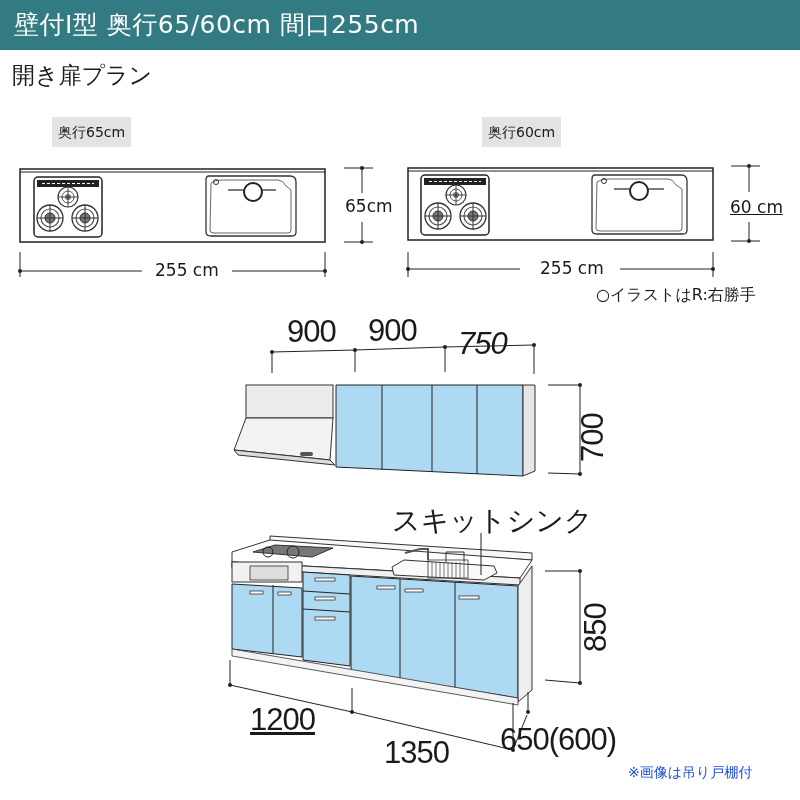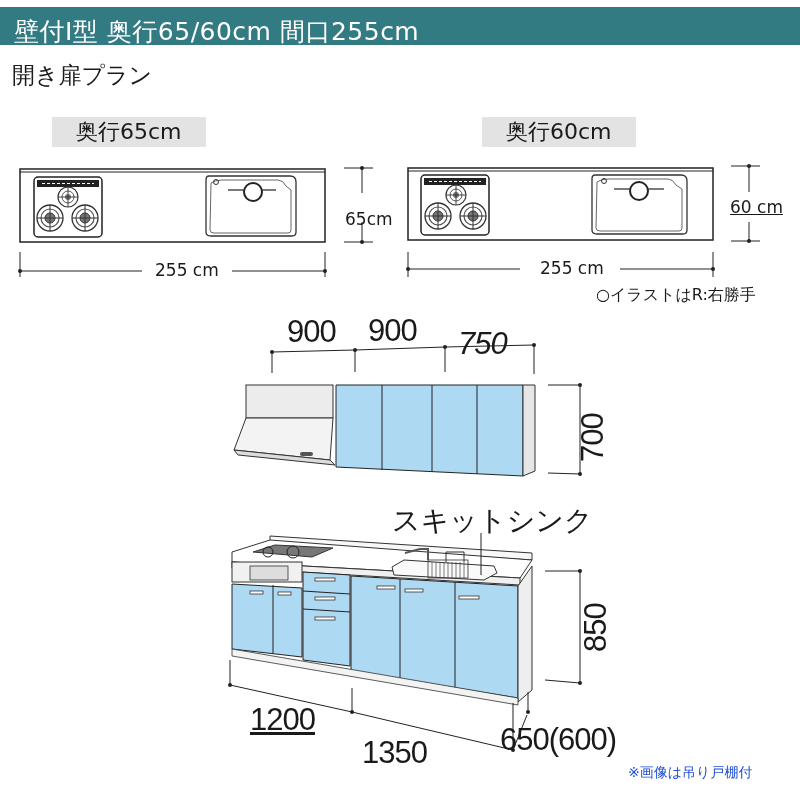--- a/index.html
+++ b/index.html
@@ -1,20 +1,20 @@
 <!DOCTYPE html>
 <html><head>
 <meta charset="utf-8">
 <style>
   html, body { margin:0; padding:0; background:#ffffff; }
   body { width:800px; height:800px; position:relative; overflow:hidden; font-family:"DejaVu Sans", sans-serif; color:#1a1a1a; }
-  .header { position:absolute; left:0; top:7px; width:800px; height:38px; background:#327b83; }
+  .header { position:absolute; left:0; top:0; width:800px; height:50px; background:#327b83; }
   .header-title { position:absolute; left:14px; top:8px; font-size:25px; color:#ffffff; letter-spacing:0.5px; white-space:nowrap; }
   .plan-title { position:absolute; left:12px; top:60px; font-size:23px; color:#1a1a1a; white-space:nowrap; }
-  .depth-label { position:absolute; height:30px; background:#e3e3e3; font-size:22px; line-height:30px; padding:0 24px; white-space:nowrap; }
+  .depth-label { position:absolute; height:30px; background:#e3e3e3; font-size:14px; line-height:30px; padding:0 6px; white-space:nowrap; }
   .dim-text { position:absolute; white-space:nowrap; color:#1a1a1a; }
   .legend-note { position:absolute; left:596px; top:285px; font-size:16px; white-space:nowrap; }
   .foot-note { position:absolute; left:628px; top:764px; font-size:14px; color:#1d4ed8; white-space:nowrap; }
   .big-dim { font-family:"Liberation Sans", sans-serif; font-size:31px; letter-spacing:-1px; }
   svg { position:absolute; left:0; top:0; }
 </style>
 </head>
 <body>
 
 <div class="header">
@@ -207,30 +207,30 @@
       <circle cx="352" cy="712" r="2" fill="#222"></circle>
       <circle cx="513" cy="750" r="2" fill="#222"></circle>
 
     <line x1="528" y1="692" x2="528" y2="712" stroke="#222"></line>
     <line x1="513" y1="750" x2="527" y2="715" stroke="#222"></line>
     <circle cx="528" cy="712" r="2" fill="#222"></circle>
   </g>
 </svg>
 
 <div class="dim-text" style="left:155px; top:260px; font-size:17px;">255 cm</div>
-<div class="dim-text" style="left:345px; top:196px; font-size:17px;margin-top:13px;">65cm</div>
+<div class="dim-text" style="left:345px; top:196px; font-size:17px;">65cm</div>
 <div class="dim-text" style="left:540px; top:258px; font-size:17px;">255 cm</div>
 <div class="dim-text" style="left:730px; top:197px; font-size:17px;text-decoration:underline;">60 cm</div>
 
 <div class="legend-note">○イラストはR:右勝手</div>
 
 <div class="dim-text big-dim" style="left:287px; top:314px;">900</div>
 <div class="dim-text big-dim" style="left:368px; top:313px;">900</div>
 <div class="dim-text big-dim" style="left:458px; top:326px;font-style:italic;">750</div>
 <div class="dim-text big-dim" style="left:575px; top:412px; transform:rotate(-90deg); transform-origin:left top; top:462px;">700</div>
 
 <div class="dim-text" style="left:392px; top:502px; font-size:28px;text-align:right;">スキットシンク</div>
 <div class="dim-text big-dim" style="left:578px; top:652px; transform:rotate(-90deg); transform-origin:left top;">850</div>
 <div class="dim-text big-dim" style="left:250px; top:702px;text-decoration:underline;">1200</div>
-<div class="dim-text big-dim" style="left:362px; top:735px;text-align:center;">1350</div>
+<div class="dim-text big-dim" style="left:384px; top:735px;text-align:center;">1350</div>
 <div class="dim-text big-dim" style="left:500px; top:722px;">650(600)</div>
 
 <div class="foot-note">※画像は吊り戸棚付</div>
 
 </body></html>

